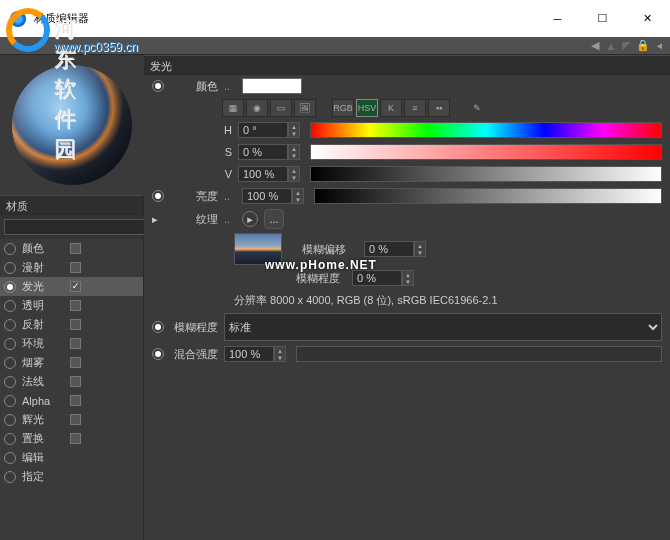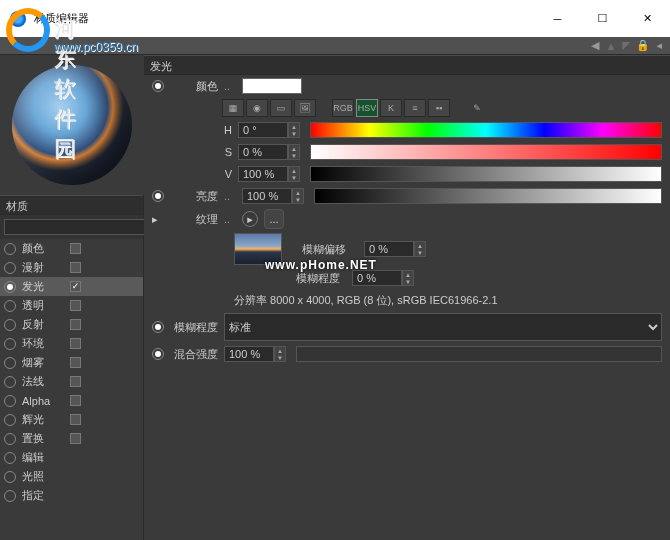--- a/index.html
+++ b/index.html
@@ -141,24 +141,20 @@
           <div class="ring"></div>
           <div class="lbl">置换</div>
           <div class="cb"></div>
         </div>
         <div class="ch">
           <div class="ring"></div>
           <div class="lbl">编辑</div>
         </div>
         <div class="ch">
           <div class="ring"></div>
-          <div class="lbl">光照</div>
-        </div>
-        <div class="ch">
-          <div class="ring"></div>
           <div class="lbl">指定</div>
         </div>
       </div>
   </div>
 
   <div class="right">
     <div class="grp-h">发光</div>
 
     <div class="row">
       <div class="ring2 on"></div>

